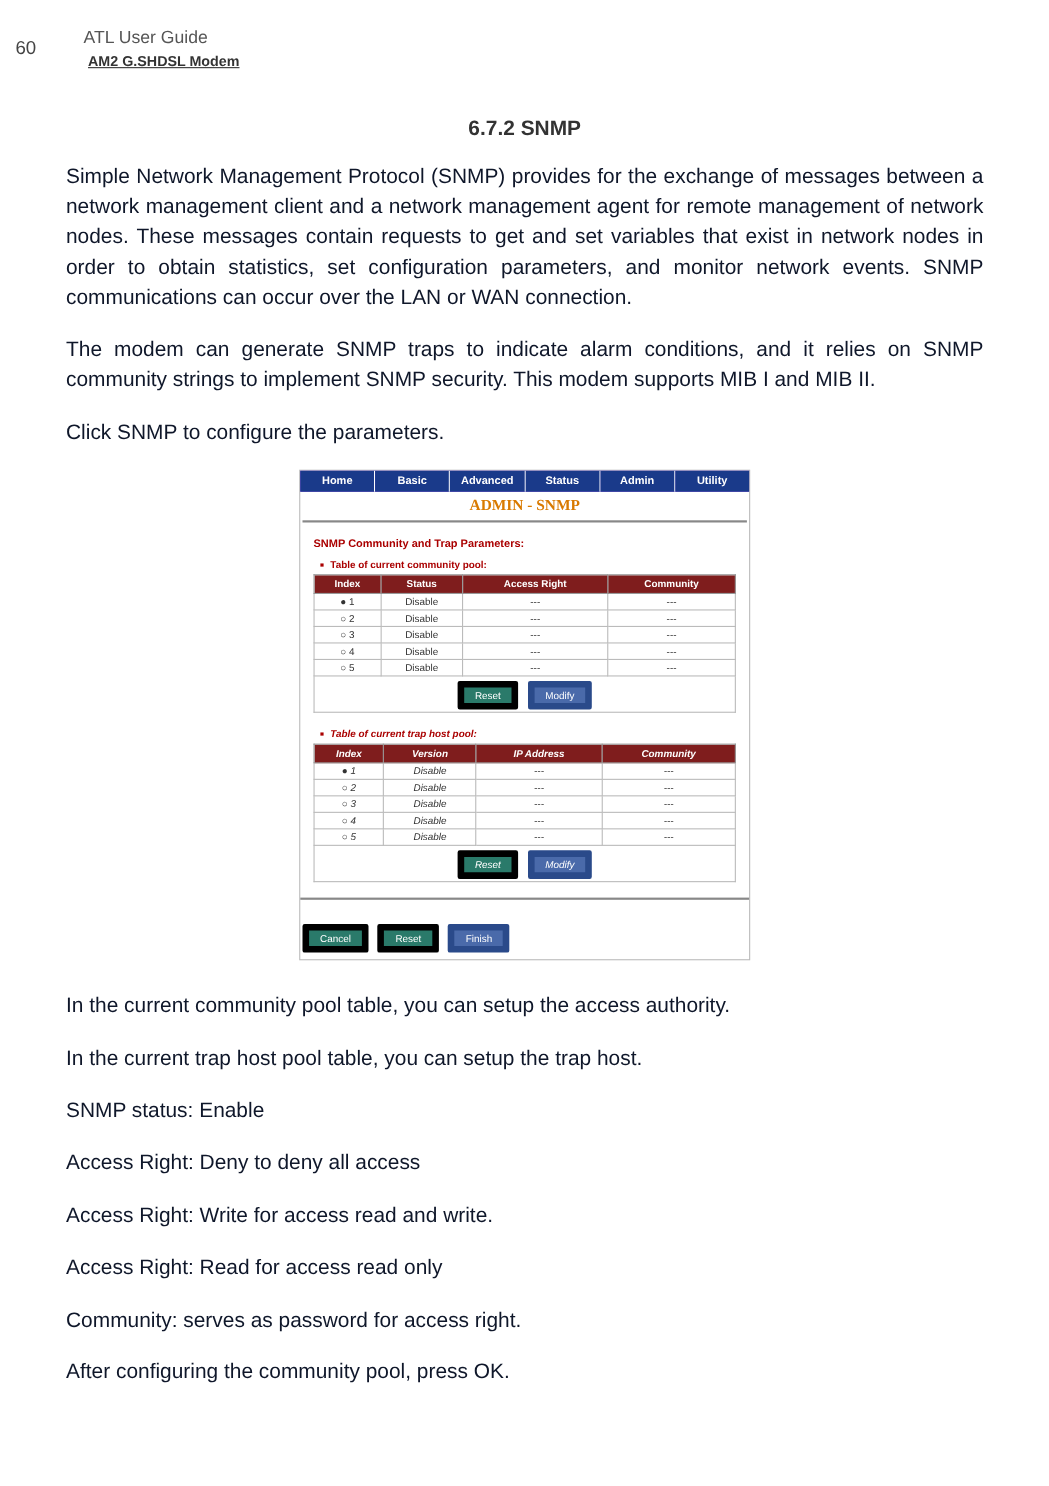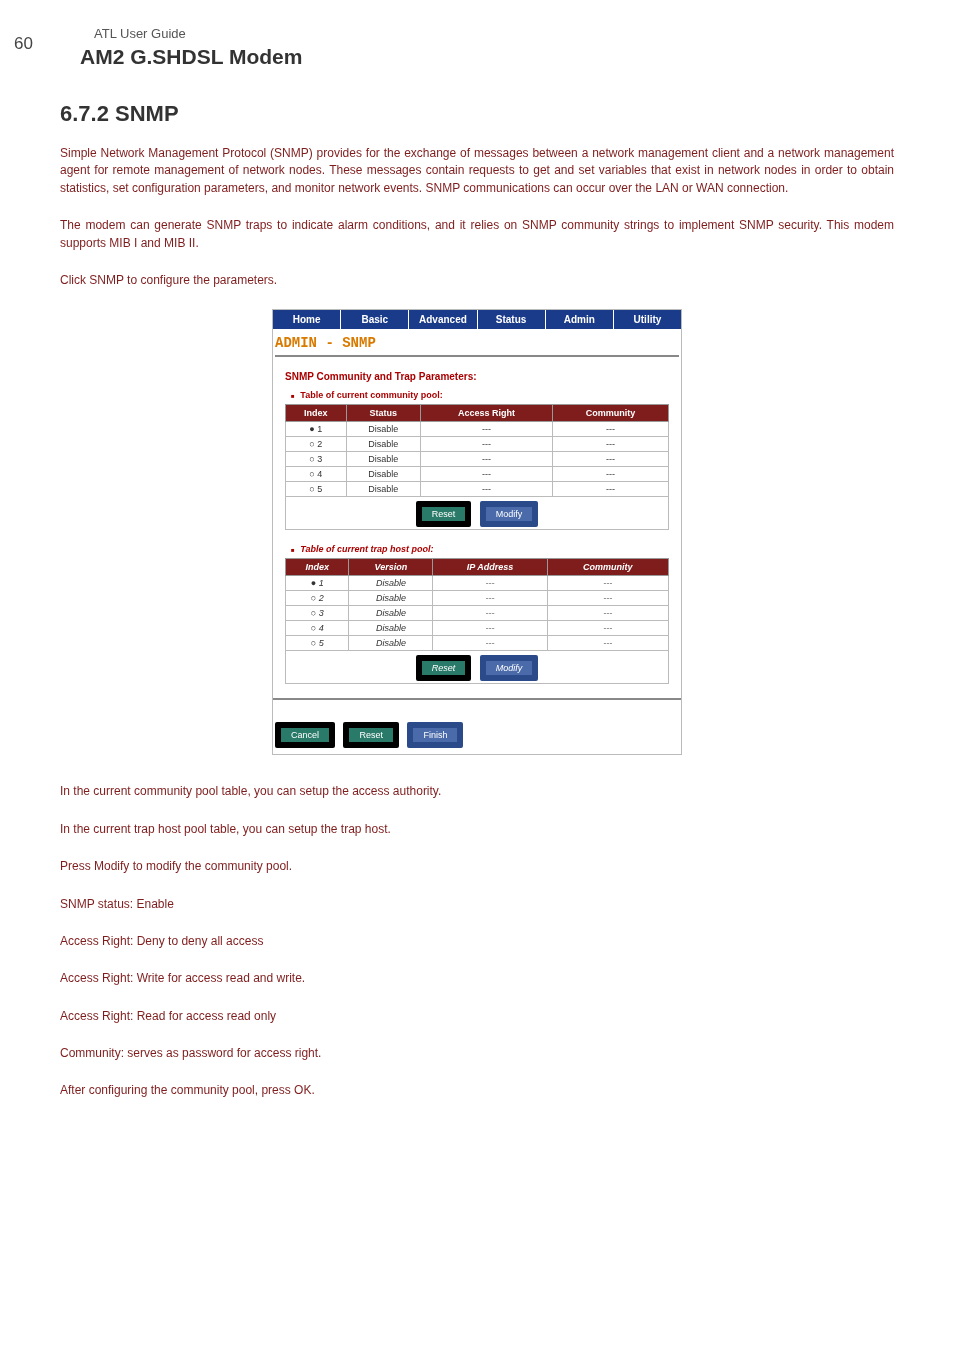--- a/index.html
+++ b/index.html
@@ -15,43 +15,45 @@
     padding: 26px 60px 40px 60px;
   }
   .page-num {
     position: absolute;
     left: 14px;
     top: 34px;
     font-size: 17px;
     color: #444;
   }
   .hdr-line1 {
-    font-size: 13px;
+    font-size: 16px;
     color: #555;
     font-weight: 300;
-    margin-left: 34px;
+    margin-left: 16px;
   }
   .hdr-line2 {
-    font-size: 21px;
+    font-size: 13px;
     font-weight: 700;
     color: #333;
     margin-top: 4px;
     margin-left: 20px;
+    text-decoration: underline;
   }
   .section-heading {
-    font-size: 22px;
+    font-size: 19px;
     font-weight: 700;
     color: #333;
-    margin-top: 32px;
+    margin-top: 44px;
     margin-bottom: 18px;
+    text-align: center;
   }
   .body-text {
-    font-size: 12px;
+    font-size: 19px;
     line-height: 1.45;
-    color: #7f1d1d;
+    color: #0f172a;
     text-align: justify;
     margin-bottom: 20px;
   }
   .body-text.short { text-align: left; }
   
   .embed-wrap {
     width: 410px;
     margin: 12px auto 28px auto;
     border: 1px solid #bbb;
     background: #fff;
@@ -66,26 +68,26 @@
     background: #1a3a8a;
     color: #fff;
     font-size: 10px;
     font-weight: 700;
     text-align: center;
     padding: 4px 0;
     border-right: 1px solid #fff;
   }
   .tab:last-child { border-right: none; }
   .admin-title {
-    text-align: left;
+    text-align: center;
     color: #d97a00;
     font-weight: 700;
     font-size: 14px;
     padding: 6px 0 4px 0;
-    font-family: Liberation Mono, monospace;
+    font-family: Liberation Serif, serif;
     border-bottom: 2px solid #888;
     margin: 0 2px;
   }
   .inner {
     padding: 8px 12px 12px 12px;
   }
   .subhead {
     font-size: 10px;
     font-weight: 700;
     color: #a00;
@@ -290,20 +292,19 @@
     </div>
     <div class="btnrow2">
       <span class="mbtn">Cancel</span>
       <span class="mbtn">Reset</span>
       <span class="mbtn blue">Finish</span>
     </div>
   </div>
 
   <p class="body-text short">In the current community pool table, you can setup the access authority.</p>
   <p class="body-text short">In the current trap host pool table, you can setup the trap host.</p>
-  <p class="body-text short">Press Modify to modify the community pool.</p>
   <p class="body-text short">SNMP status: Enable</p>
   <p class="body-text short">Access Right: Deny to deny all access</p>
   <p class="body-text short">Access Right: Write for access read and write.</p>
   <p class="body-text short">Access Right: Read for access read only</p>
   <p class="body-text short">Community: serves as password for access right.</p>
   <p class="body-text short">After configuring the community pool, press OK.</p>
 </div>
 
 </body></html>

